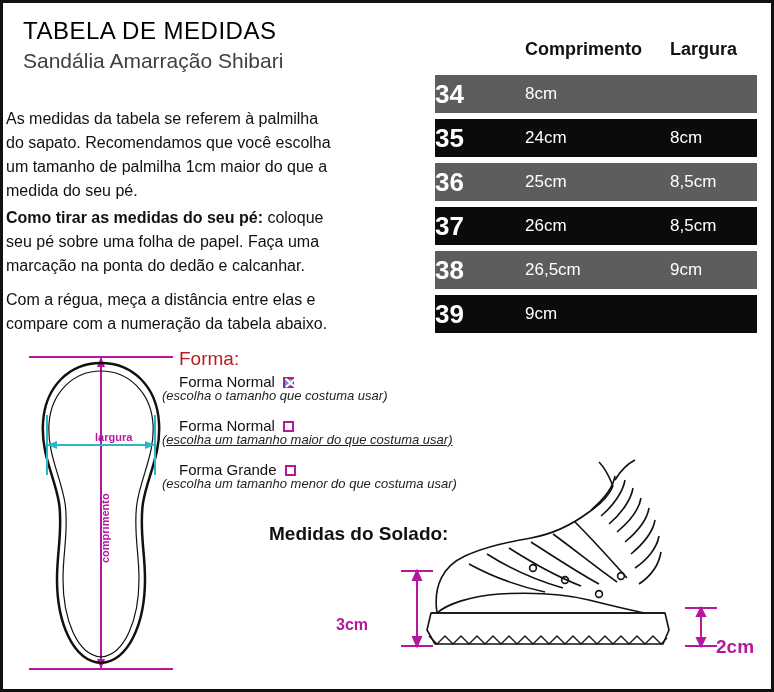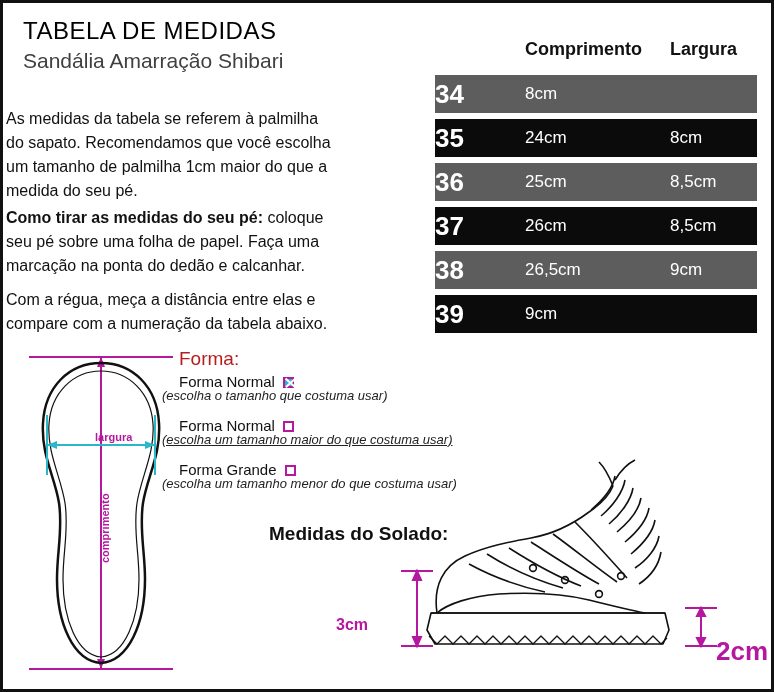--- a/index.html
+++ b/index.html
@@ -206,21 +206,21 @@
     left: 333px;
     top: 613px;
     font-size: 16px;
     font-weight: bold;
     color: #b5179e;
   }
   .dim-2cm {
     position: absolute;
     left: 713px;
     top: 633px;
-    font-size: 26px;
+    font-size: 19px;
     font-weight: bold;
     color: #b5179e;
   }
   svg { display: block; overflow: visible; }
 </style>
 </head>
 <body>
 
 <div id="page">
 

